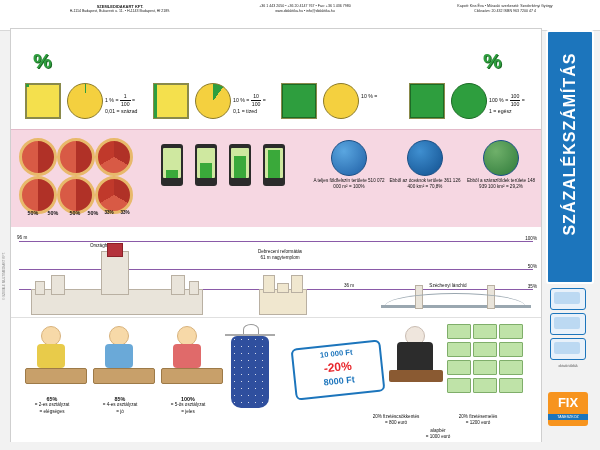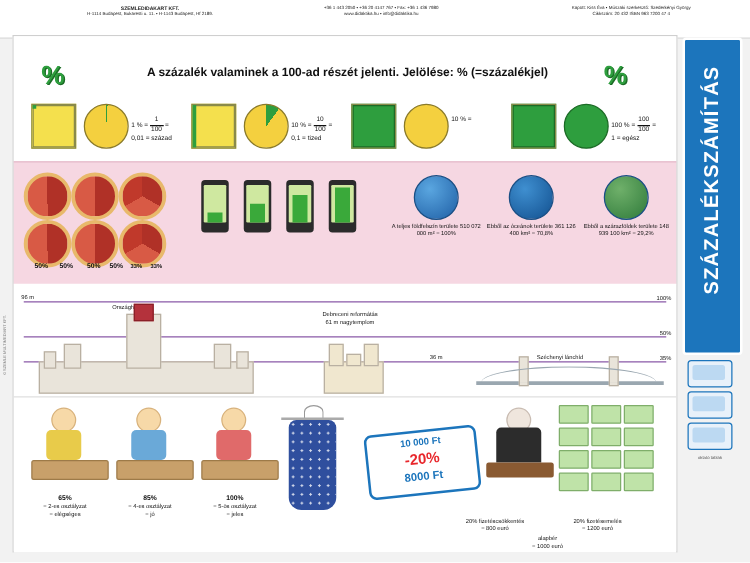--- a/index.html
+++ b/index.html
@@ -111,33 +111,36 @@
 
   <div class="sidetab">
     <span>SZÁZALÉKSZÁMÍTÁS</span>
   </div>
   <div class="sidetools">
     <div class="tool"></div>
     <div class="tool"></div>
     <div class="tool"></div>
   </div>
   <div class="sidelbl">oktató táblák</div>
+  <div class="fixlogo">
+    <span>FIX</span>
+    <small>TANESZKÖZ</small>
+  </div>
   <div class="rightnote">10–14 ÉVESEKNEK</div>
   <div class="leftnote">© SZEMLE MULTIMEDIART KFT.</div>
 
   <div class="poster">
 
     <div class="sec1">
       <div class="pct-badge pb-left">
         <div class="pc">%</div>
       </div>
       <div class="pct-badge pb-right">
         <div class="pc">%</div>
       </div>
-      <div class="s1title">A százalék valaminek a 100-ad részét jelenti. Jelölése: % (=százalékjel)</div>
 
       <div class="quadrant q1">
         <div class="qgrid" style="background:
                repeating-linear-gradient(90deg,#f4e04d 0 3.4px,#d8c43c 3.4px 3.4px),
                repeating-linear-gradient(0deg,#f4e04d 0 3.4px,#d8c43c 3.4px 3.4px);
                background-color:#f4e04d;
                box-shadow:inset 0 0 0 1px #8a8a4a;">
           <div style="position:absolute;left:0;top:0;width:3.4px;height:3.4px;background:#2e9e3e;"></div>
         </div>
         <div class="qpie" style="background:conic-gradient(#2e9e3e 0 3.6deg,#f4d03f 3.6deg 360deg);"></div>

